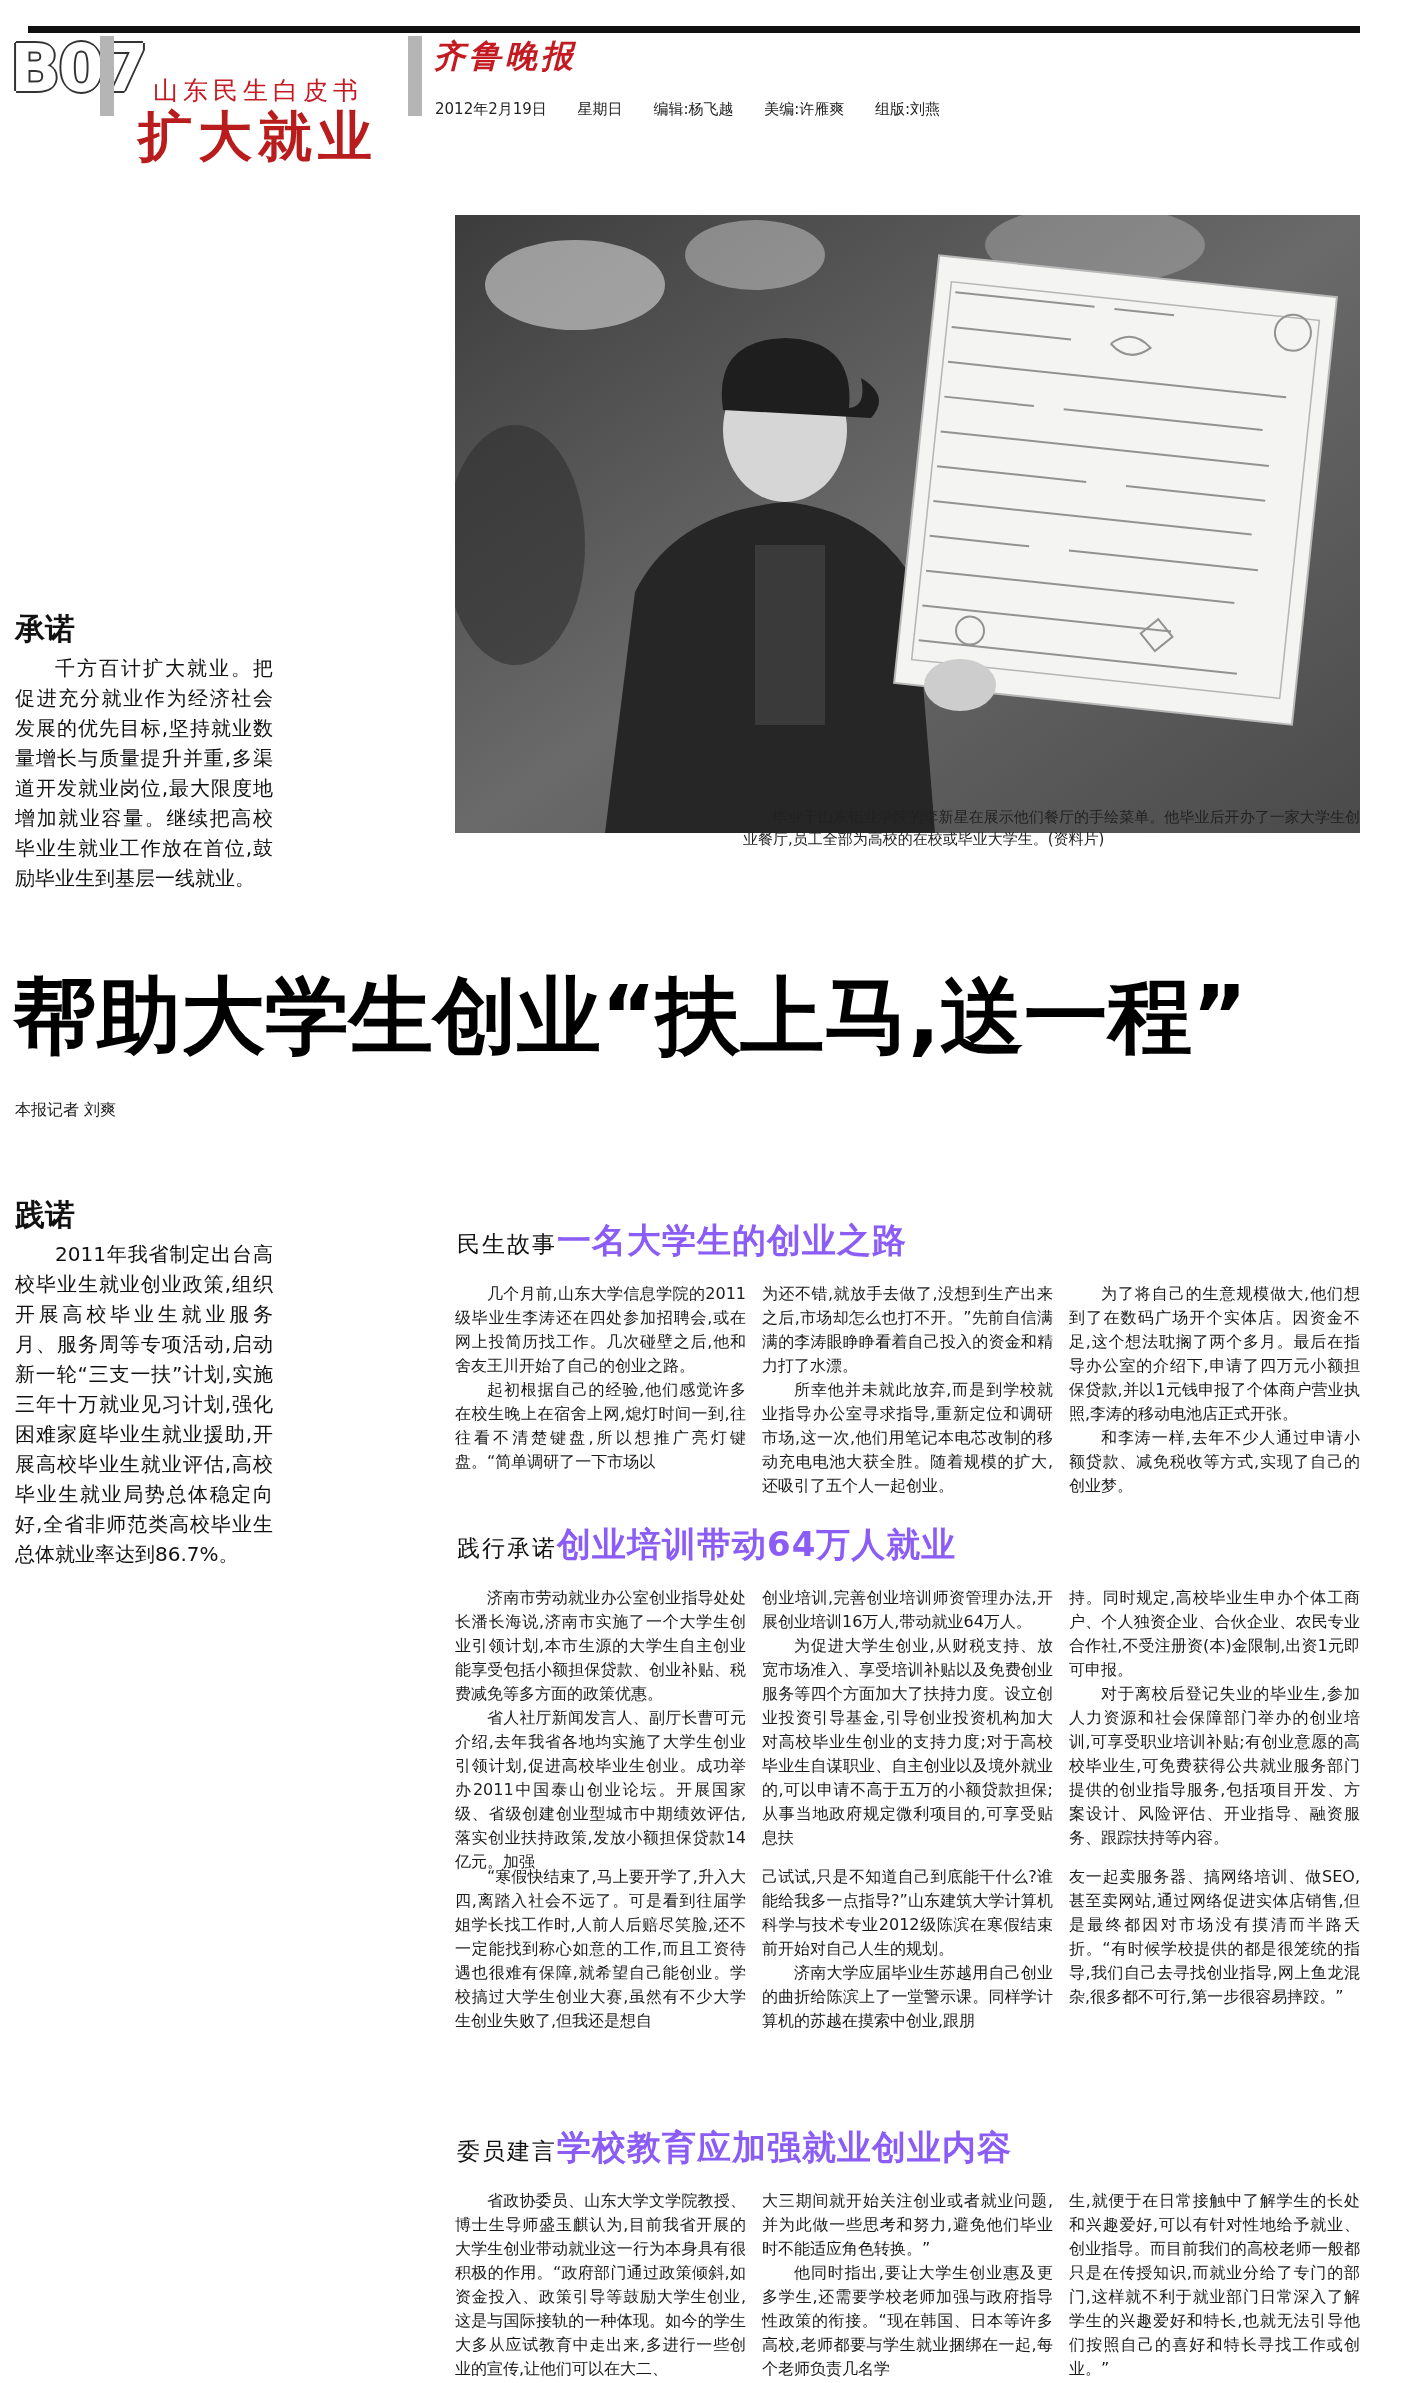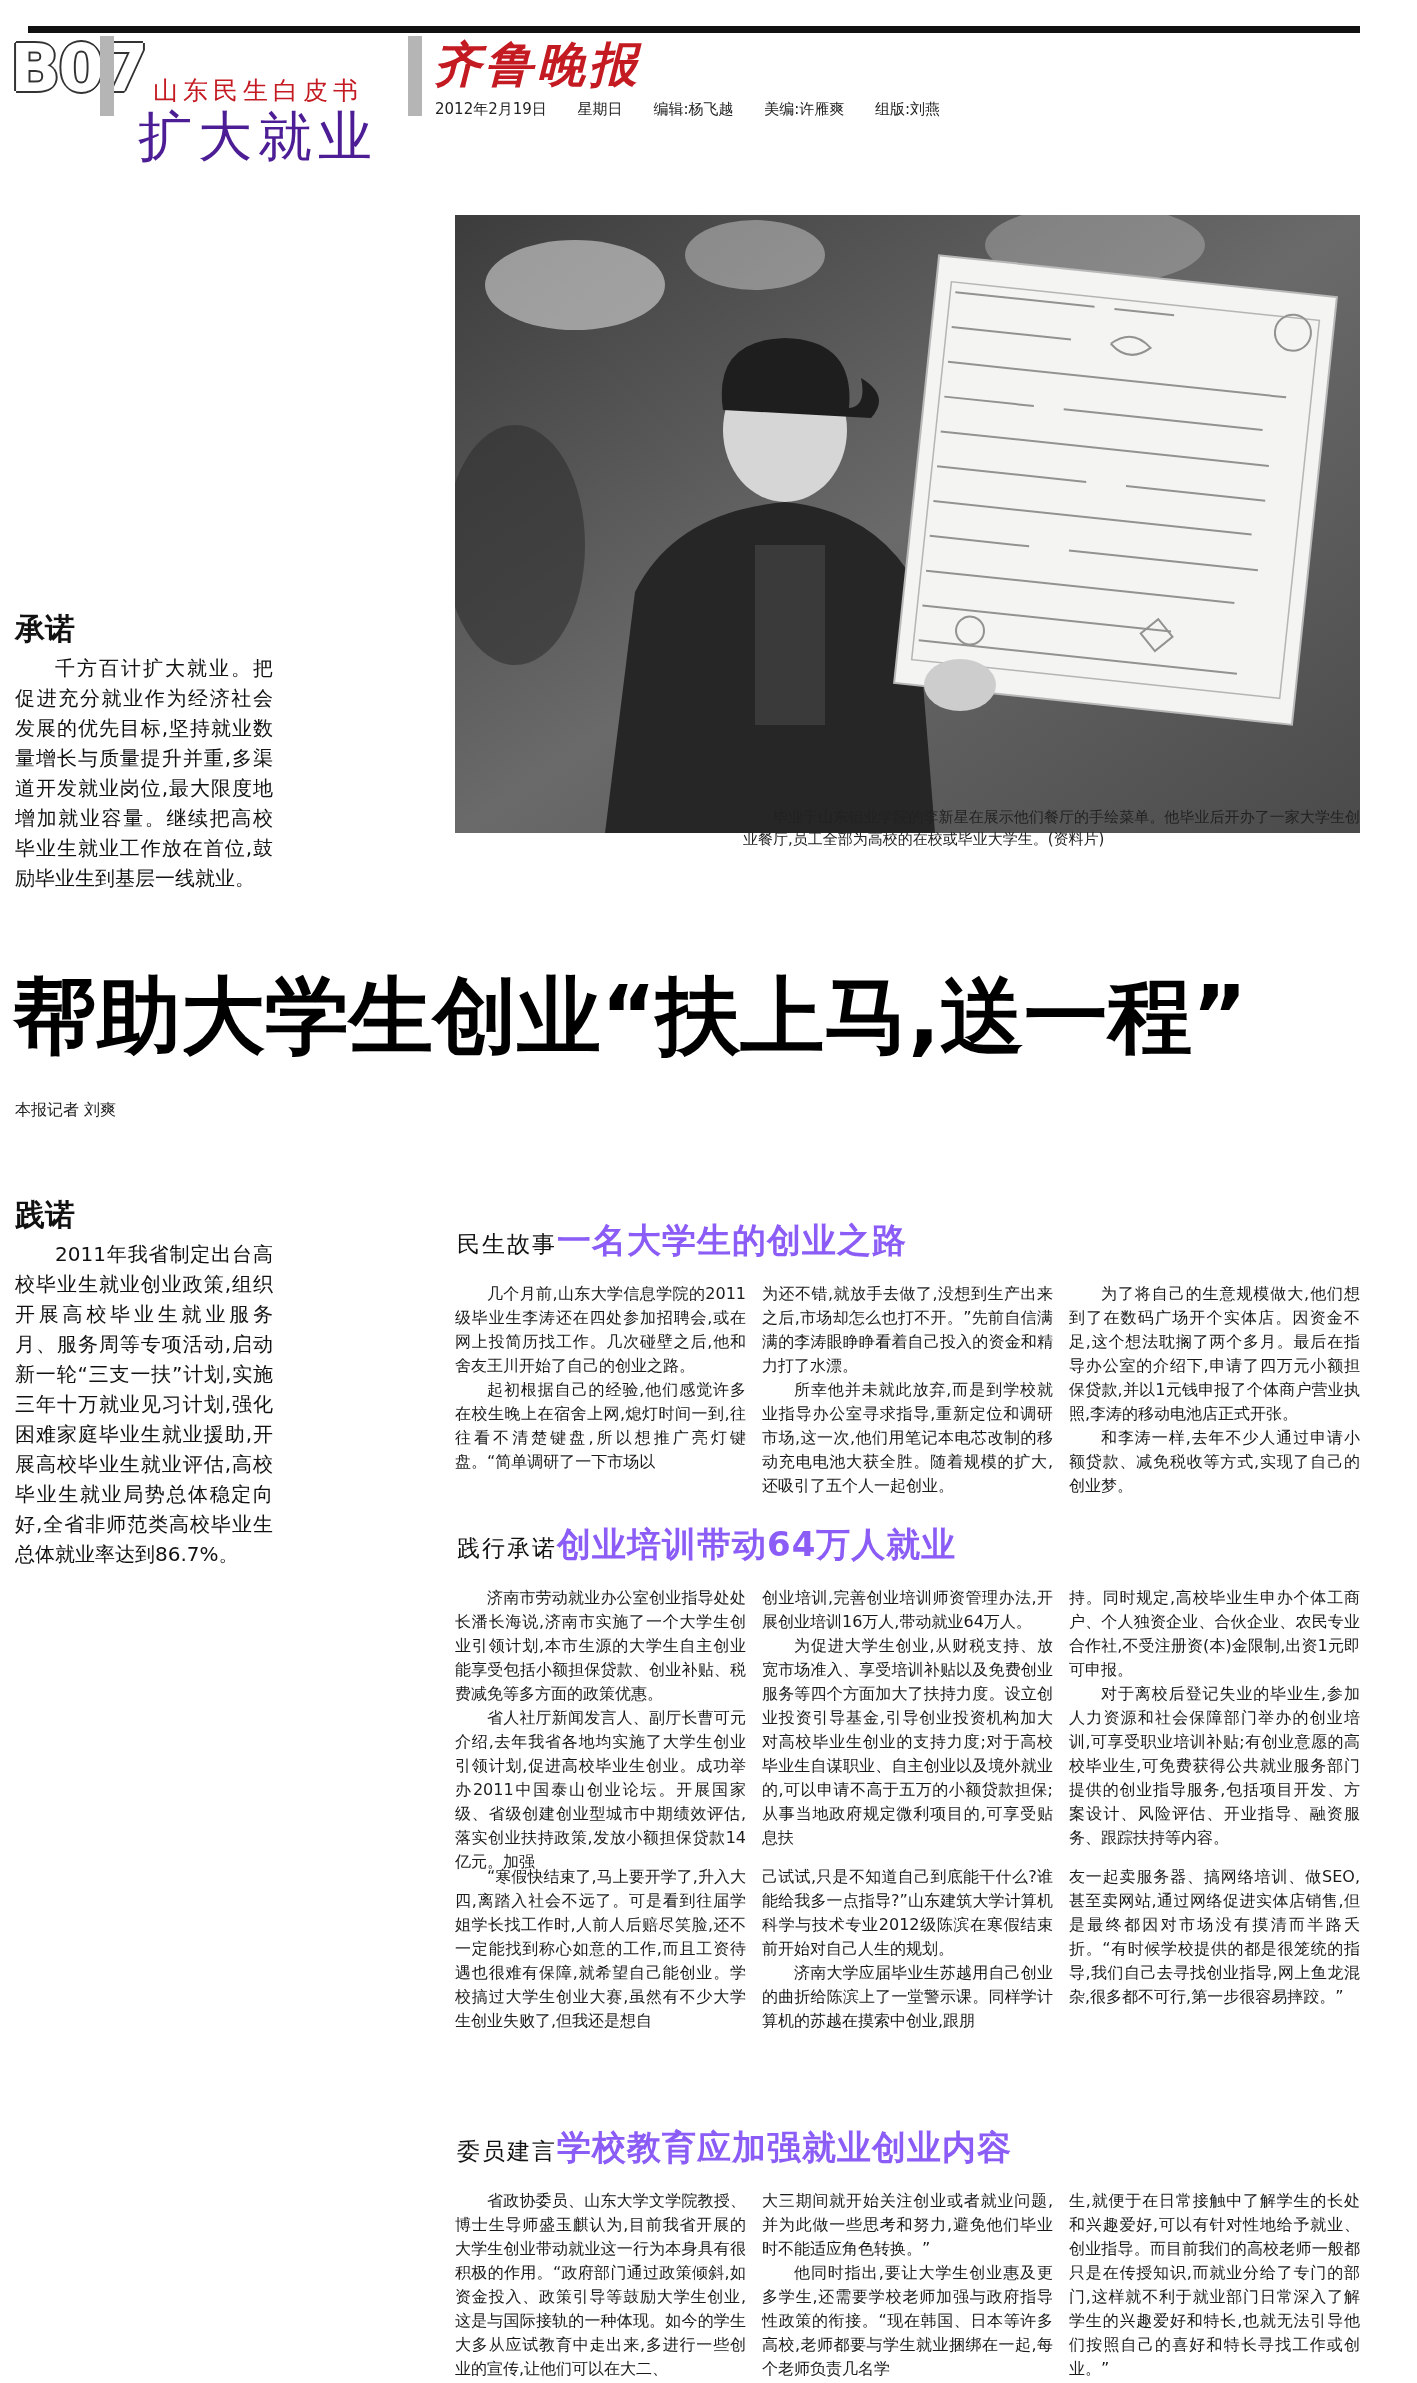--- a/index.html
+++ b/index.html
@@ -13,23 +13,23 @@
   .page-number{
     position:absolute;left:10px;top:36px;font-size:66px;font-weight:700;line-height:1;
     letter-spacing:-2px;color:#fff;
     text-shadow:-2px 0 #333,2px 0 #333,0 -2px #333,0 2px #333,-1px -1px #333,1px 1px #333;
   }
   .vbar{position:absolute;top:36px;width:14px;height:80px;background:#b5b5b5;}
   .vbar1{left:100px;}
   .vbar2{left:408px;}
   .series-box{position:absolute;left:128px;top:36px;width:260px;text-align:center;margin-top:40px;}
   .series{font-size:25px;color:#c41a22;letter-spacing:5px;line-height:1.2;}
-  .topic{font-size:54px;font-weight:400;color:#4c1d95;letter-spacing:6px;line-height:1.15;}
+  .topic{font-size:54px;font-weight:700;color:#b91c1c;letter-spacing:6px;line-height:1.15;}
   .masthead{
-    position:absolute;left:433px;top:40px;font-size:48px;font-weight:700;font-style:italic;
+    position:absolute;left:433px;top:40px;font-size:32px;font-weight:700;font-style:italic;
     font-family:"DejaVu Serif",serif;color:#c41a22;letter-spacing:4px;line-height:1;
   }
   .dateline{position:absolute;left:435px;top:100px;font-size:15px;color:#222;white-space:nowrap;}
   .dateline span{margin-right:26px;}
   
   .photo{
     position:absolute;left:455px;top:215px;width:905px;height:618px;
     background:linear-gradient(135deg,#474747,#6e6e6e 45%,#525252);overflow:hidden;
   }
   .photo-caption{

